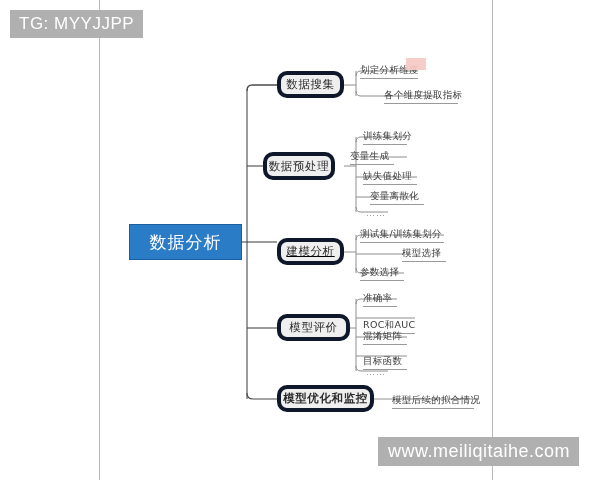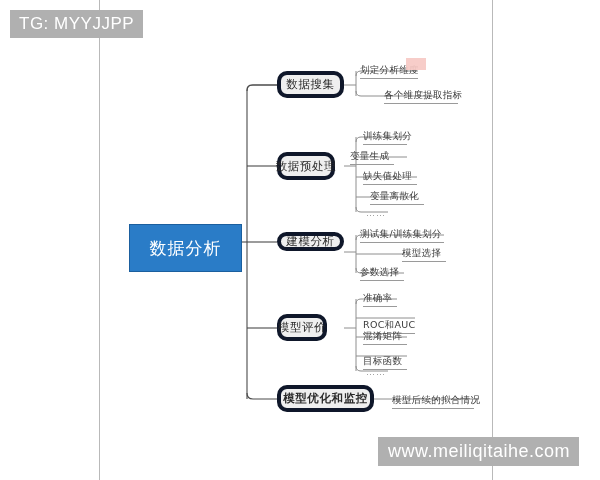--- a/index.html
+++ b/index.html
@@ -70,21 +70,21 @@
     stroke: #8e8e8e;
     stroke-width: 1;
   }
 
   
   .root-node {
     position: absolute;
     left: 129px;
     top: 224px;
     width: 113px;
-    height: 48px;
+    height: 36px;
     background: #2a7cc7;
     border: 1px solid #1b5f9e;
     box-sizing: border-box;
     display: flex;
     align-items: center;
     justify-content: center;
   }
   .root-node span {
     color: #ffffff;
     font-size: 17px;
@@ -209,53 +209,53 @@
     <span>数据搜集</span>
   </div>
   <div class="leaf" style="left:360px; top:58px; width:58px;">
     <span>划定分析维度</span>
   </div>
   <div class="sel-artifact"></div>
   <div class="leaf" style="left:360px; top:83px; width:74px;margin-left:24px;">
     <span>各个维度提取指标</span>
   </div>
 
-  <div class="branch-node" style="left:277px; top:152px; width:58px; height:28px;">
+  <div class="branch-node" style="left:263px; top:152px; width:72px; height:28px;">
     <span>数据预处理</span>
   </div>
   <div class="leaf" style="left:363px; top:124px; width:44px;">
     <span>训练集划分</span>
   </div>
   <div class="leaf" style="left:350px; top:144px; width:44px;">
     <span>变量生成</span>
   </div>
   <div class="leaf" style="left:363px; top:164px; width:54px;">
     <span>缺失值处理</span>
   </div>
   <div class="leaf" style="left:363px; top:184px; width:54px;margin-left:7px;">
     <span>变量离散化</span>
   </div>
   <div class="leaf ellipsis" style="left:366px; top:201px; width:22px;">
     <span>……</span>
   </div>
 
-  <div class="branch-node" style="left:277px; top:232px; width:67px; height:19px;">
+  <div class="branch-node" style="left:277px; top:238px; width:67px; height:27px;text-decoration:underline;">
     <span>建模分析</span>
   </div>
   <div class="leaf" style="left:360px; top:222px; width:84px;">
     <span>测试集/训练集划分</span>
   </div>
   <div class="leaf" style="left:360px; top:241px; width:44px;margin-left:42px;">
     <span>模型选择</span>
   </div>
   <div class="leaf" style="left:360px; top:260px; width:44px;">
     <span>参数选择</span>
   </div>
 
-  <div class="branch-node" style="left:277px; top:314px; width:50px; height:27px;">
+  <div class="branch-node" style="left:277px; top:314px; width:73px; height:27px;">
     <span>模型评价</span>
   </div>
   <div class="leaf" style="left:363px; top:286px; width:34px;">
     <span>准确率</span>
   </div>
   <div class="leaf" style="left:363px; top:305px; width:52px;margin-top:8px;">
     <span>ROC和AUC</span>
   </div>
   <div class="leaf" style="left:363px; top:324px; width:44px;">
     <span>混淆矩阵</span>

